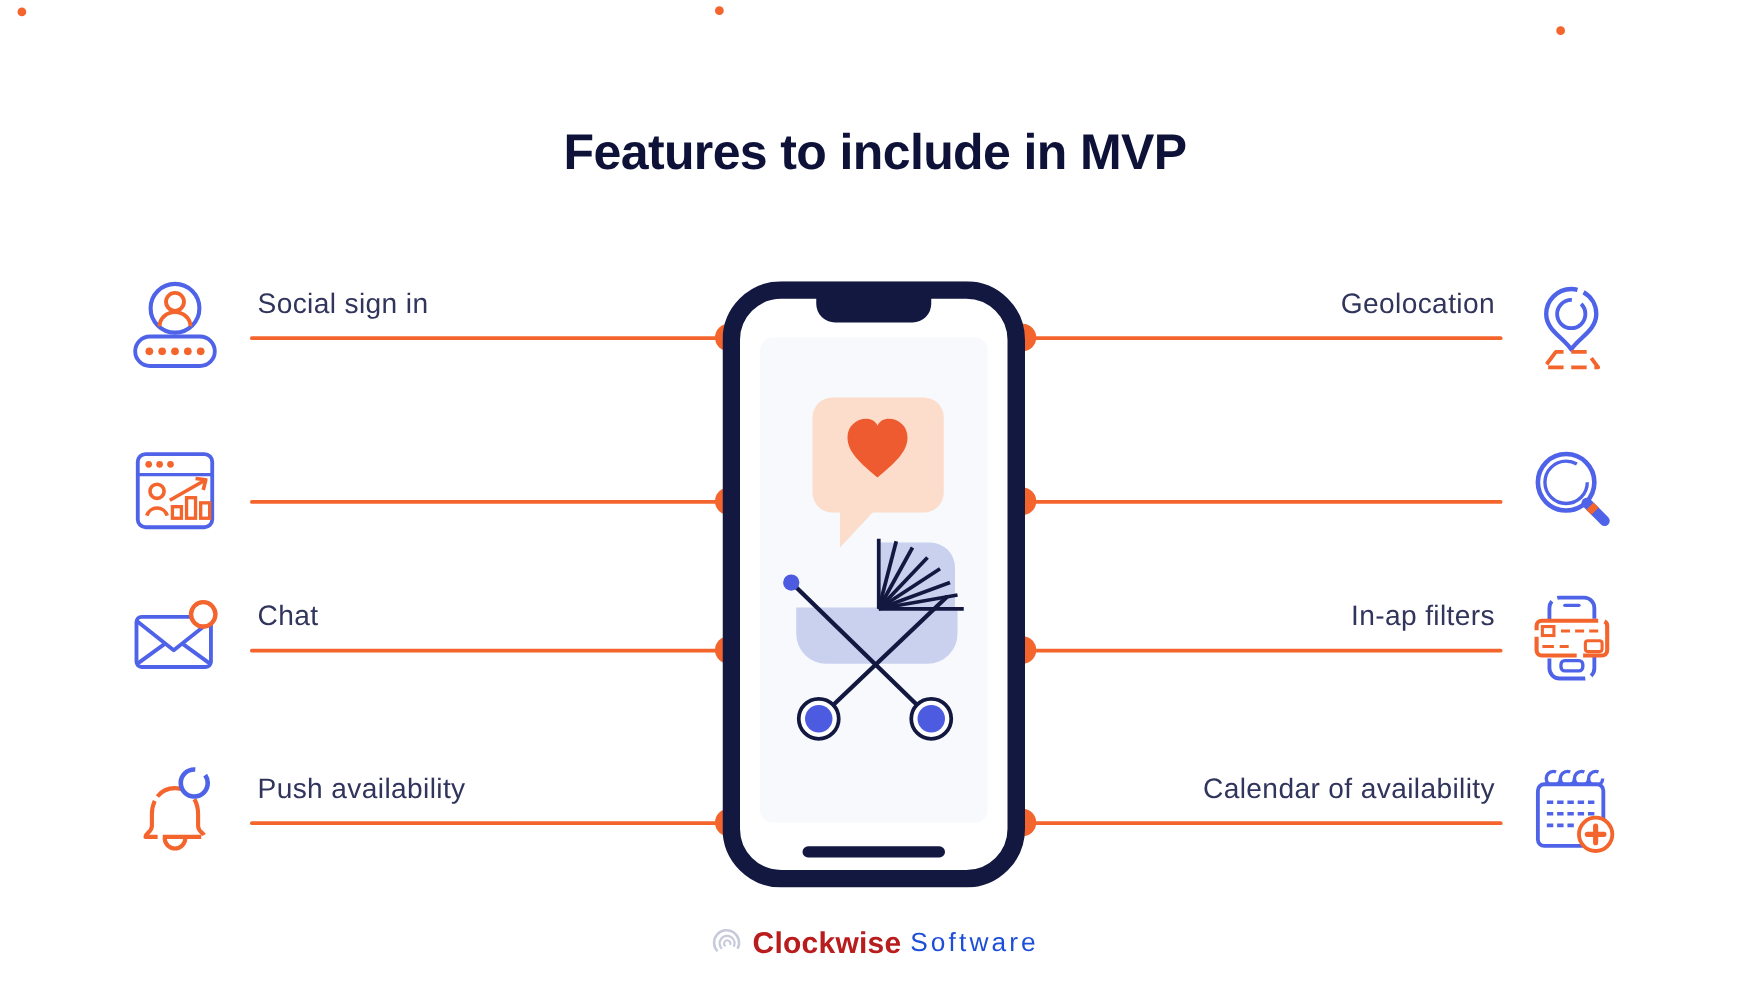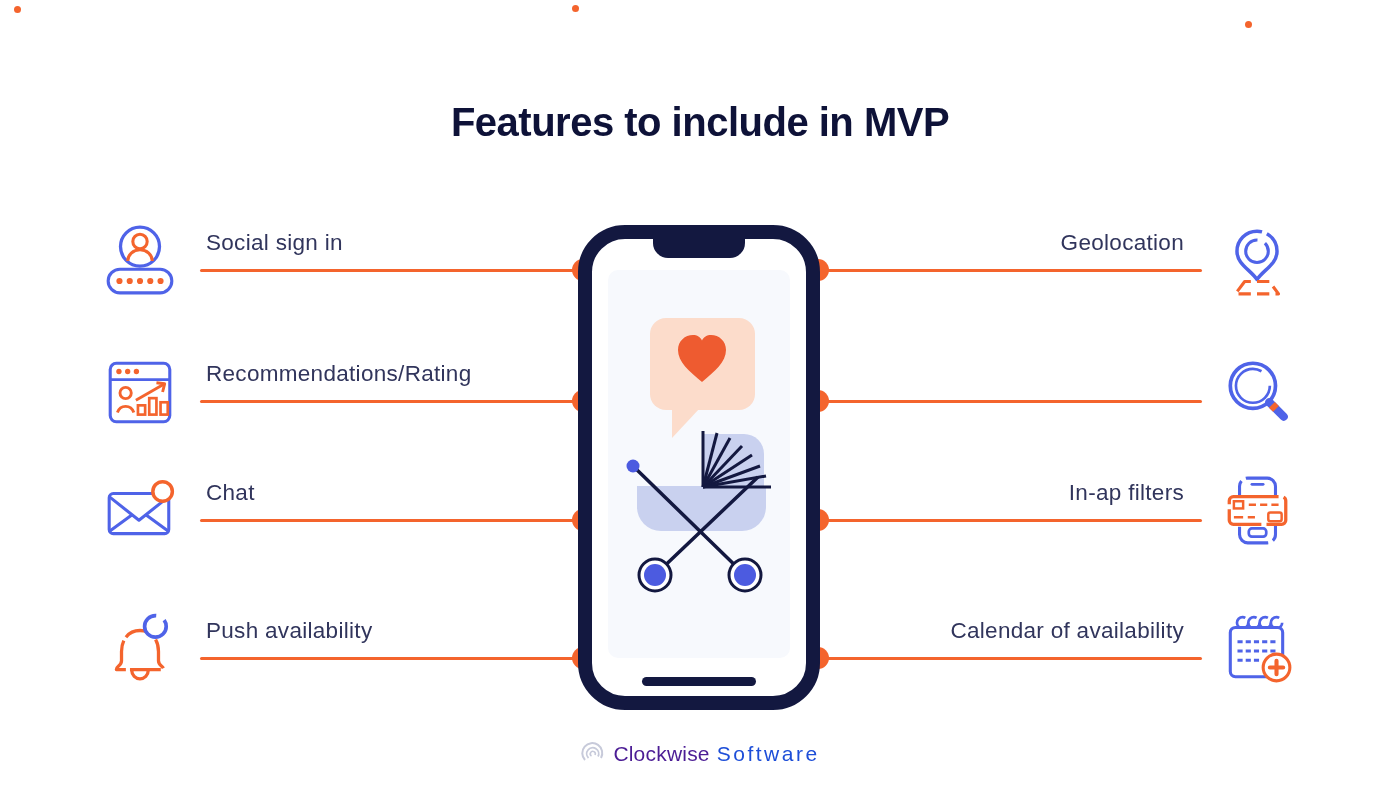--- a/index.html
+++ b/index.html
@@ -14,27 +14,27 @@
   }
   .row{position:absolute;inset:0;pointer-events:none;border-radius:12px;}
   .feature-line{position:absolute;height:3px;background:var(--orange);top:calc(var(--y) - 2px);border-radius:2px;}
   .row.left  .feature-line{left:200px;width:384px;}
   .row.right .feature-line{left:818px;width:384px;}
   .dot{position:absolute;width:22px;height:22px;border-radius:50%;background:var(--orange);top:calc(var(--y) - 12px);}
   .row.left  .dot{left:572px;}
   .row.right .dot{left:807px;}
   .feature-label{position:absolute;top:calc(var(--y) - 41px);font-size:22.5px;font-weight:400;color:var(--label);white-space:nowrap;letter-spacing:0.3px;}
   .row.left  .feature-label{left:206px;}
-  .row.right .feature-label{right:216px;}
+  .row.right .feature-label{right:204px;}
   .feature-icon{position:absolute;top:calc(var(--y) - 48px);width:76px;height:76px;}
   .row.left  .feature-icon{left:102px;}
   .row.right .feature-icon{left:1219px;}
   .phone{position:absolute;left:578px;top:225px;}
   .footer{position:absolute;left:0;top:741px;width:100%;display:flex;justify-content:center;align-items:center;gap:7px;}
-  .brand-bold{font-size:21px;font-weight:400;color:#4c1d95;letter-spacing:0.2px;}
+  .brand-bold{font-size:24px;font-weight:700;color:#b91c1c;letter-spacing:0.2px;}
   .brand-light{font-size:21px;font-weight:300;color:#1d4ed8;letter-spacing:2.5px;}
   .decor-dot{position:absolute;width:7px;height:7px;border-radius:50%;background:var(--orange);}
 </style>
 </head>
 <body>
 
 <div class="canvas">
 
   <h1 class="title">Features to include in MVP</h1>
 
@@ -67,21 +67,20 @@
       <circle cx="33.5" cy="17" r="2.6" fill="#F4642D"></circle>
       <line x1="8" y1="25" x2="66" y2="25" stroke="#4F63E8" stroke-width="2.6"></line>
       <circle cx="23" cy="38" r="5.5" fill="none" stroke="#F4642D" stroke-width="2.8"></circle>
       <path d="M15,57 a8.5,9 0 0 1 16,0" fill="none" stroke="#F4642D" stroke-width="2.8"></path>
       <rect x="35" y="50" width="7" height="9" fill="none" stroke="#F4642D" stroke-width="2.6"></rect>
       <rect x="46" y="43" width="7" height="16" fill="none" stroke="#F4642D" stroke-width="2.6"></rect>
       <rect x="57" y="47" width="7" height="12" fill="none" stroke="#F4642D" stroke-width="2.6"></rect>
       <path d="M33,45 L61,29" fill="none" stroke="#F4642D" stroke-width="2.8"></path>
       <path d="M53,28 l8,1 l-2,8" fill="none" stroke="#F4642D" stroke-width="2.8" stroke-linejoin="round"></path>
     </svg>
-    <span class="feature-label">Recommendations/Rating</span>
     <div class="feature-line"></div>
     <div class="dot"></div>
   </div>
 
   <div class="row left" style="--y:521px">
     <svg class="feature-icon" viewBox="0 0 74 74">
       <rect x="7" y="20" width="58" height="39" rx="4" fill="none" stroke="#4F63E8" stroke-width="3"></rect>
       <path d="M7,23 L36,46 L65,23" fill="none" stroke="#4F63E8" stroke-width="3" stroke-linejoin="round"></path>
       <path d="M7,57 L29,41 M65,57 L43,41" fill="none" stroke="#4F63E8" stroke-width="3"></path>
       <circle cx="59" cy="18" r="9.5" fill="#ffffff" stroke="#F4642D" stroke-width="3.4"></circle>

